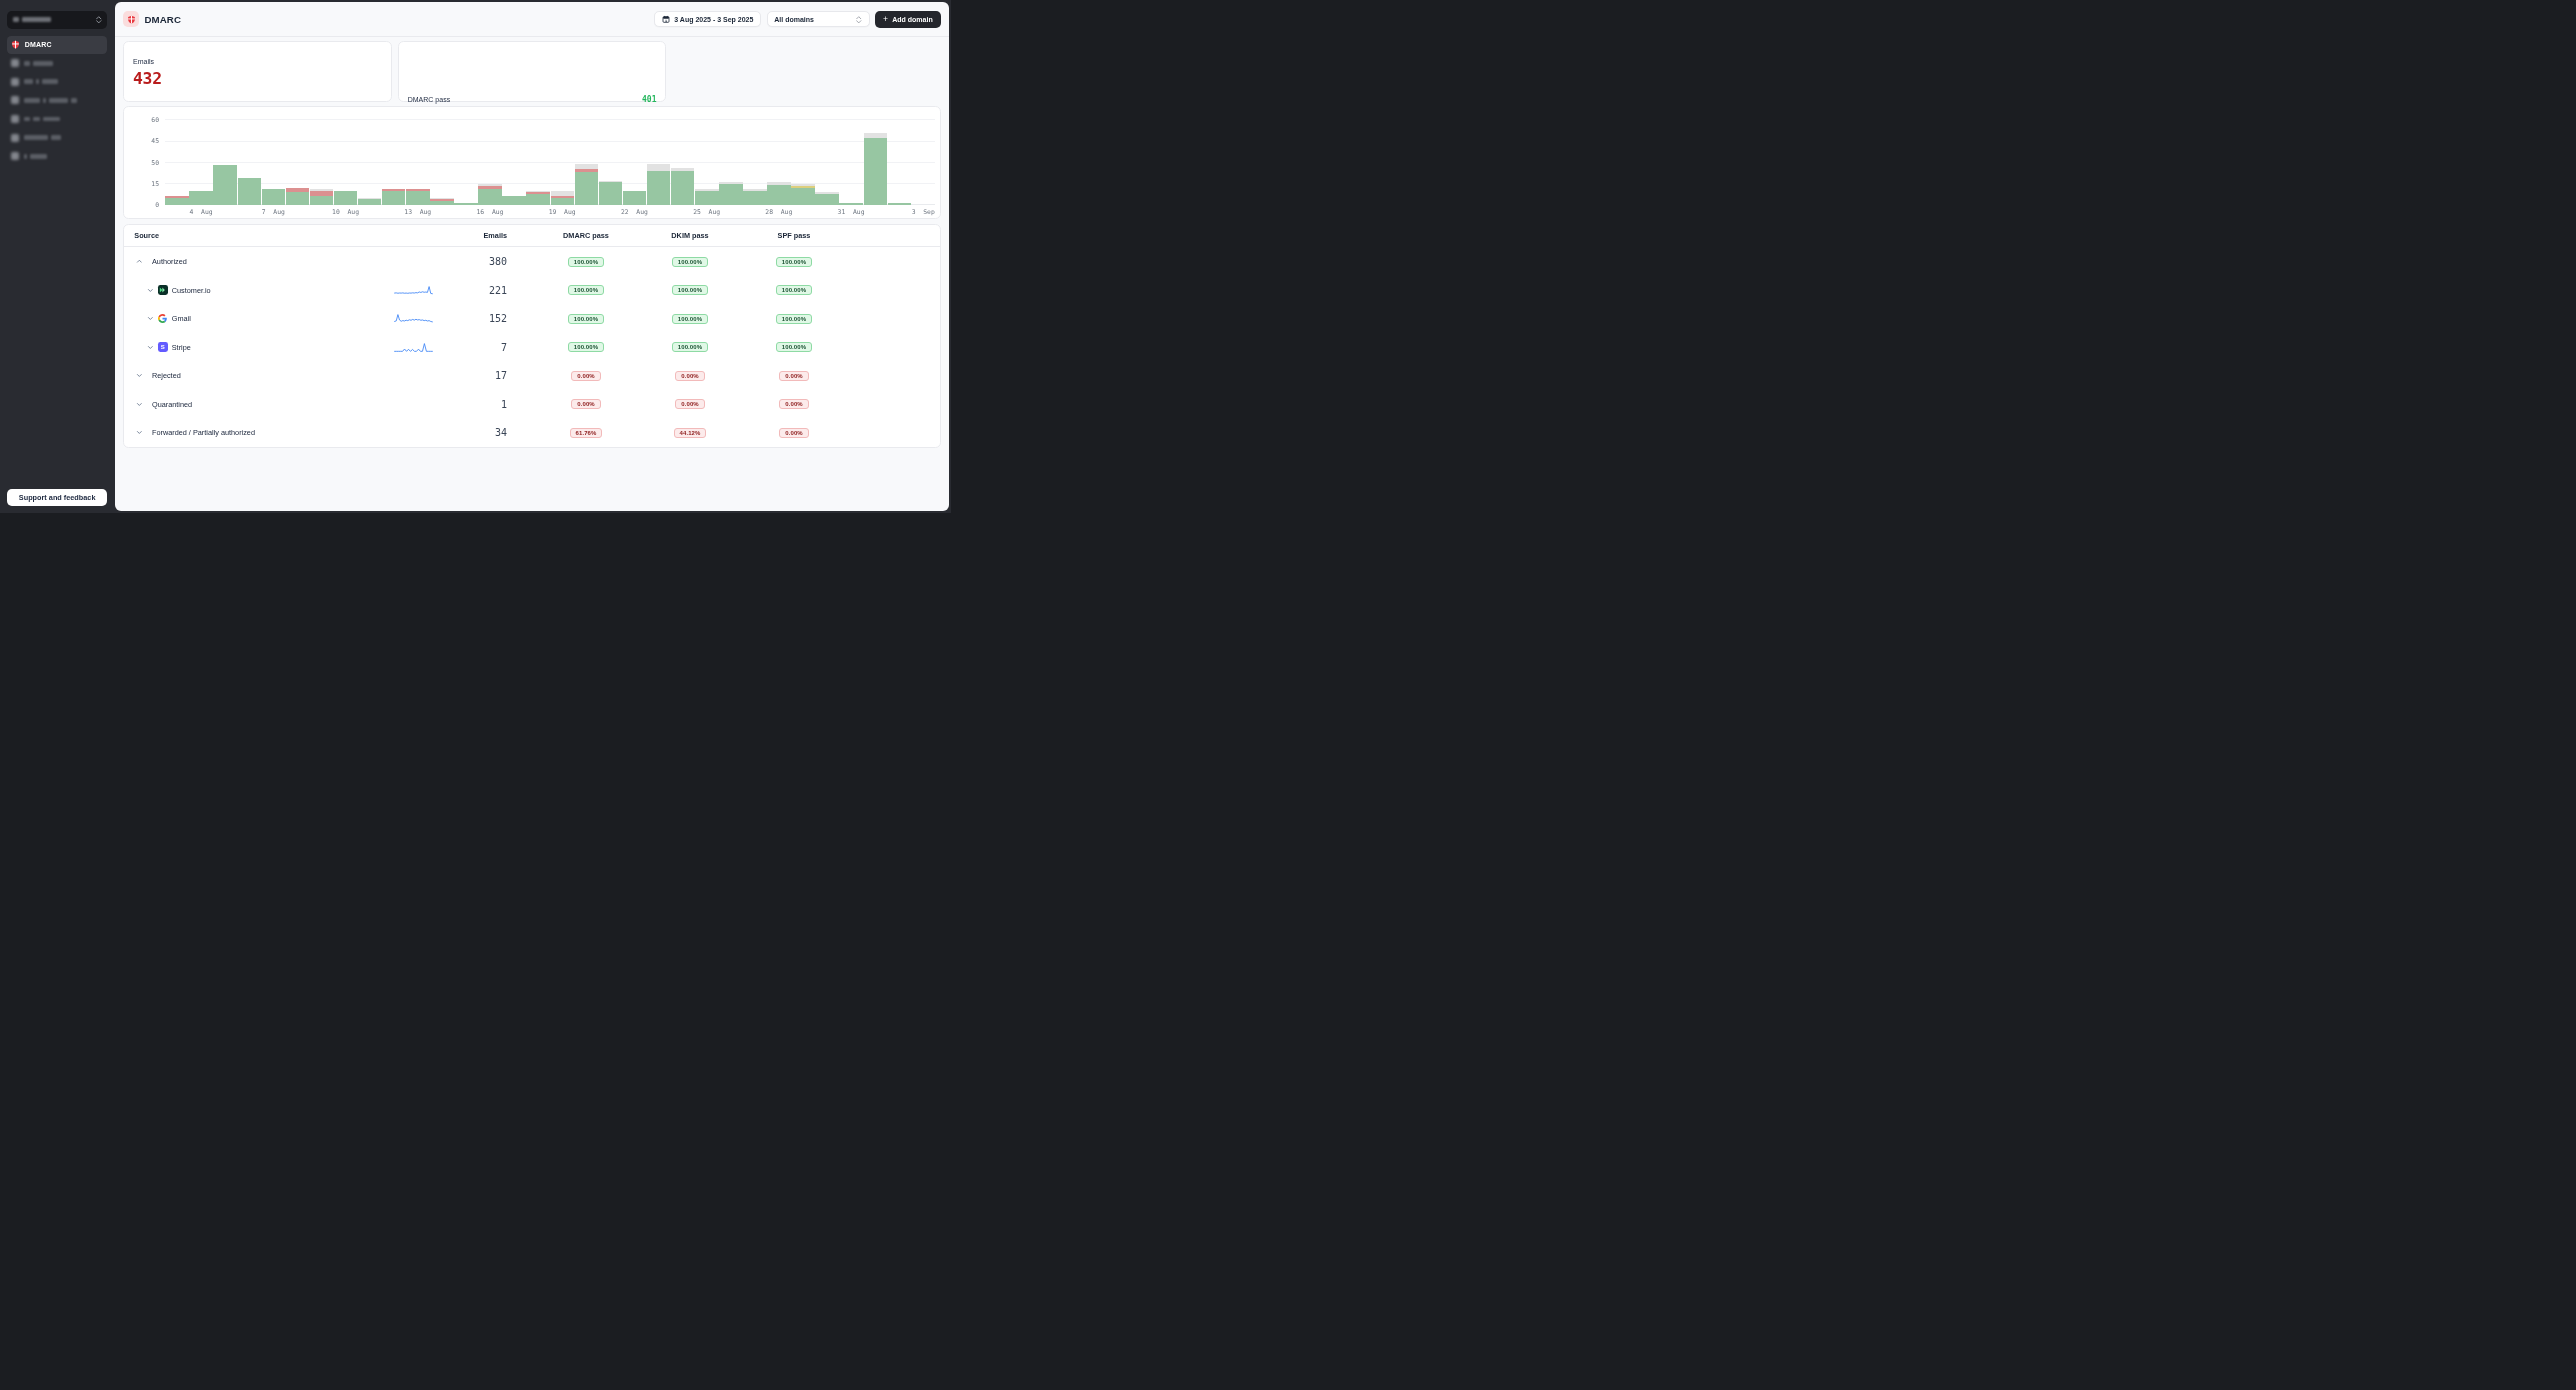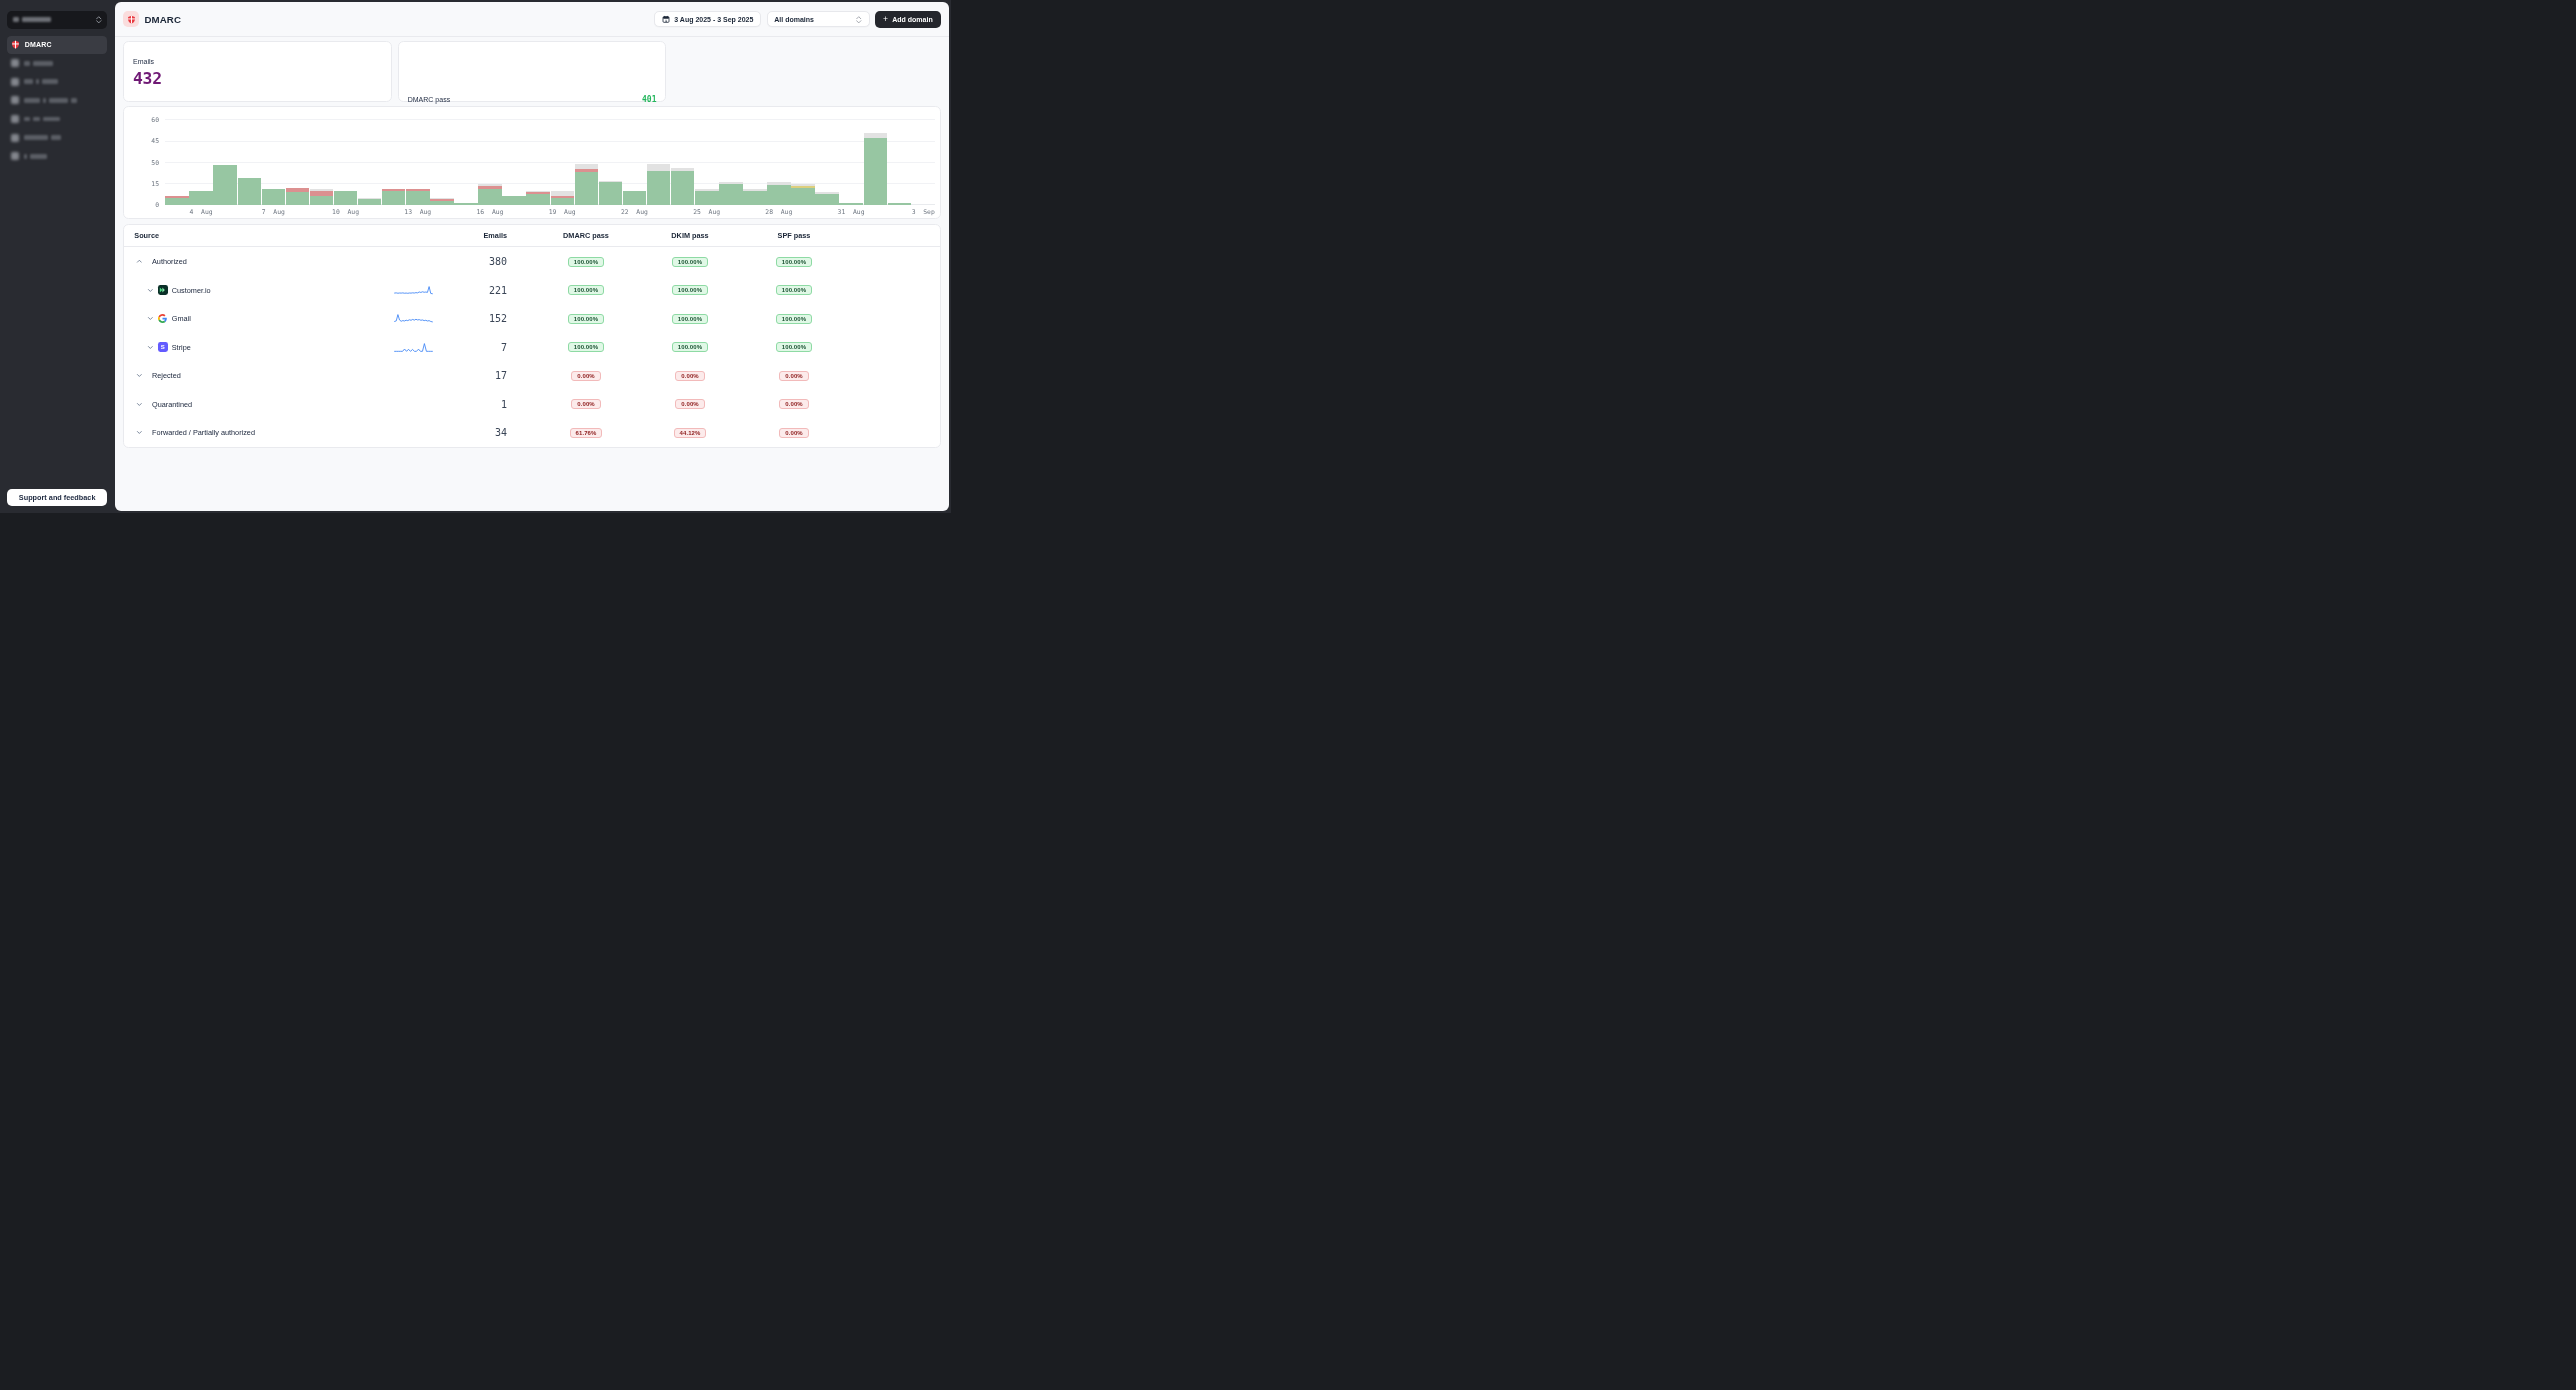--- a/index.html
+++ b/index.html
@@ -70,21 +70,21 @@
 
   .content { padding:3.6px 8px 0 8px; }
 
   
   .cards { display:grid; grid-template-columns:1fr 1fr 1fr; gap:6px; }
   .card {
     background:#fff; border:0.6px solid #e9eaee; border-radius:5.5px; height:61px;
     padding:8px 9px; position:relative;
   }
   .stat-label { font-size:7px; color:#1e2940; font-weight:500; }
-  .big-num { font-size:16.4px; font-weight:700; color:#701a75; margin-top:3.6px; letter-spacing:-0.3px; }
+  .big-num { font-size:16.4px; font-weight:700; color:#b91c1c; margin-top:3.6px; letter-spacing:-0.3px; }
   .big-num.orange { color:#f9761a; letter-spacing:0.6px; }
   .bk-rows { display:flex; flex-direction:column; justify-content:space-between; height:100%; padding:1.2px 0;margin-top:44px; }
   .bk-row { display:flex; align-items:center; justify-content:space-between; }
   .bk-val { font-size:8px; font-weight:700; }
   .card-emails .stat-label, .card-rate .stat-label { margin-top:8.5px; }
 
   
   .chart-card { margin-top:4.2px; background:#fff; border:0.6px solid #e9eaee; border-radius:5.5px; height:113px; position:relative; }
   .plot { position:absolute; left:41px; right:4.9px; top:12.7px; bottom:13.3px; }
   .gridline { position:absolute; left:0; right:0; height:0.6px; background:#f1f2f5; }

